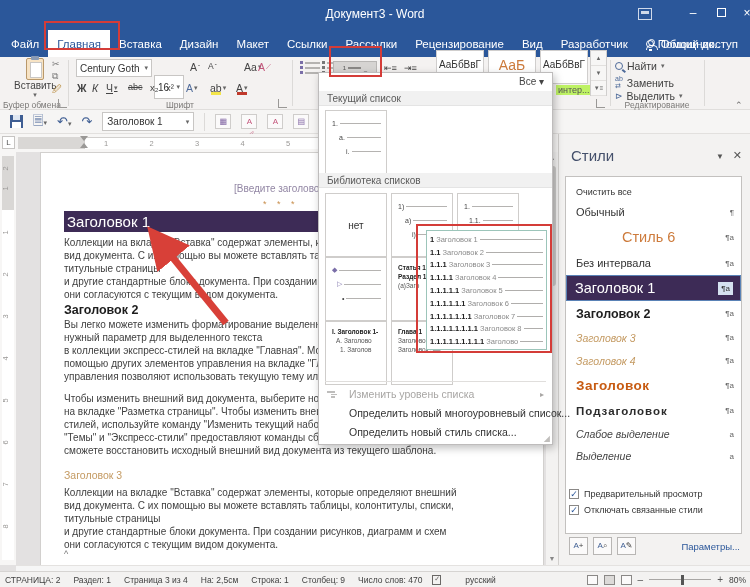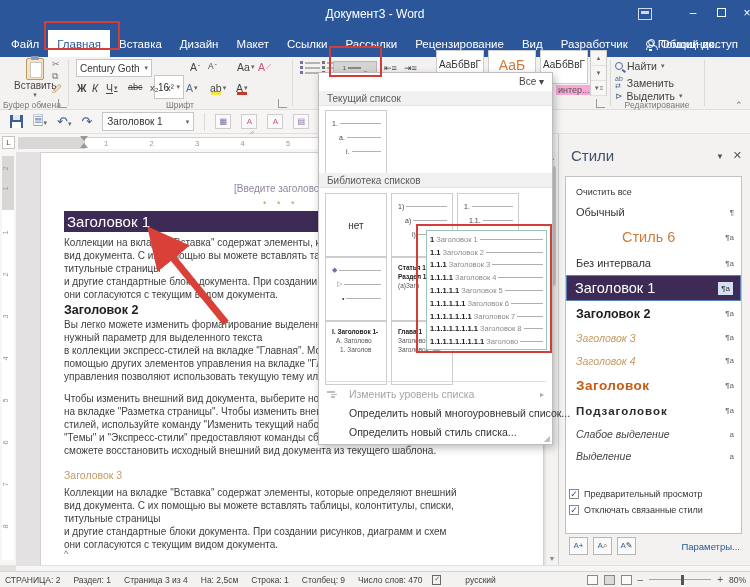--- a/index.html
+++ b/index.html
@@ -253,21 +253,21 @@
       <span class="caret">▾</span>
   </div>
   <span class="btn-txt" style="left:190px;top:4px">
       <span>А</span>
       <sup style="font-size:6px">ˆ</sup>
     </span>
   <span class="btn-txt" style="left:208px;top:4px">
       <span style="font-size:8.5px">А</span>
       <sub style="font-size:6px">ˇ</sub>
     </span>
-  <span class="btn-txt" style="left:237px;top:4px">
+  <span class="btn-txt" style="left:244px;top:4px">
       <span>Аа</span>
       <span class="caret">▾</span>
     </span>
   <span class="btn-txt" style="left:258px;top:4px;color:#c4547a">
       <span>А</span>
       <span style="font-size:7px">⟋</span>
     </span>
 
   <span class="btn-txt" style="left:77px;top:25px;font-weight:bold">
       <span>Ж</span>
@@ -357,21 +357,21 @@
 
   <div class="gal-item" style="left:436px">
     <div style="font-size:10px;color:#333;margin-top:8px">АаБбВвГ</div>
   </div>
   <div class="gal-item" style="left:488px">
     <div style="font-size:14px;color:#cd7b3c;margin-top:6px">АаБ</div>
   </div>
   <div class="gal-item" style="left:540px">
     <div style="font-size:10px;color:#333;margin-top:8px">АаБбВвГ</div>
   </div>
-  <span style="position:absolute;left:556px;top:28px;font-size:9px;color:#555;background:#f9a8d4;padding:0 2px">интер...</span>
+  <span style="position:absolute;left:556px;top:28px;font-size:9px;color:#555;background:#bef264;padding:0 2px">интер...</span>
   <div class="gal-scroll">
     <div>▲</div>
     <div>▼</div>
     <div>▼≡</div>
   </div>
 
   <div class="edit-row" style="top:3px">
     <span class="lens"></span>
     <span>Найти</span>
     <span class="caret">▾</span>

